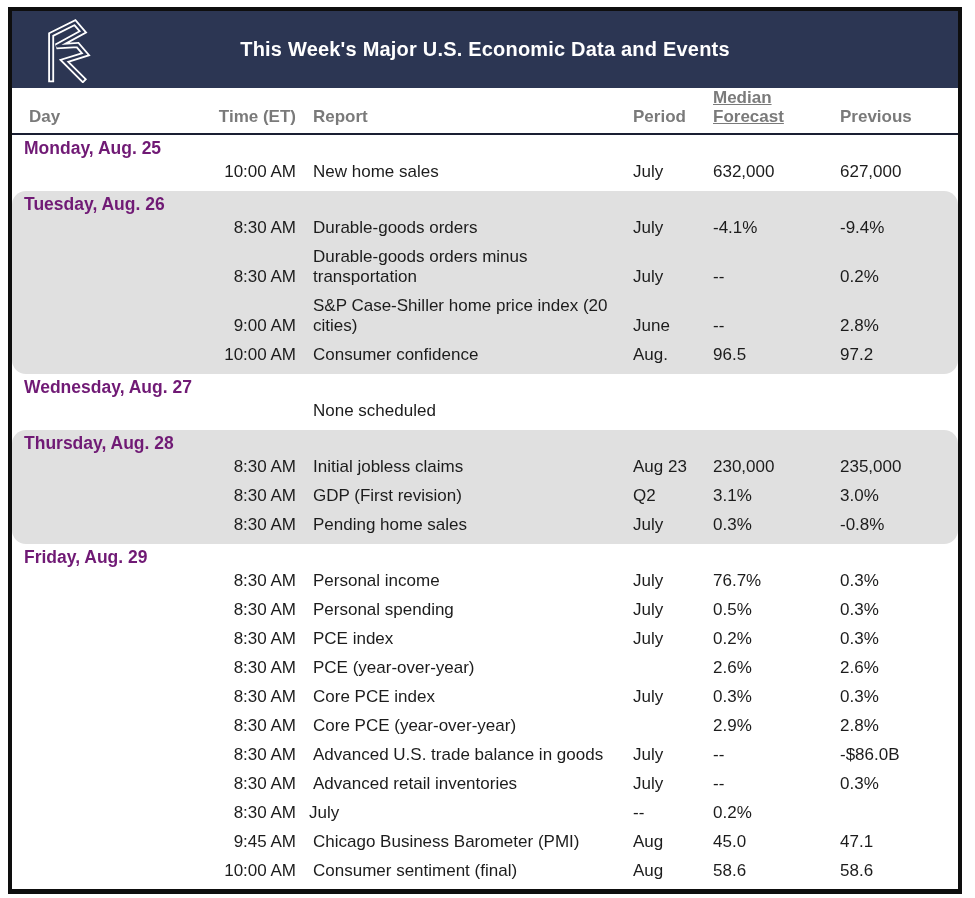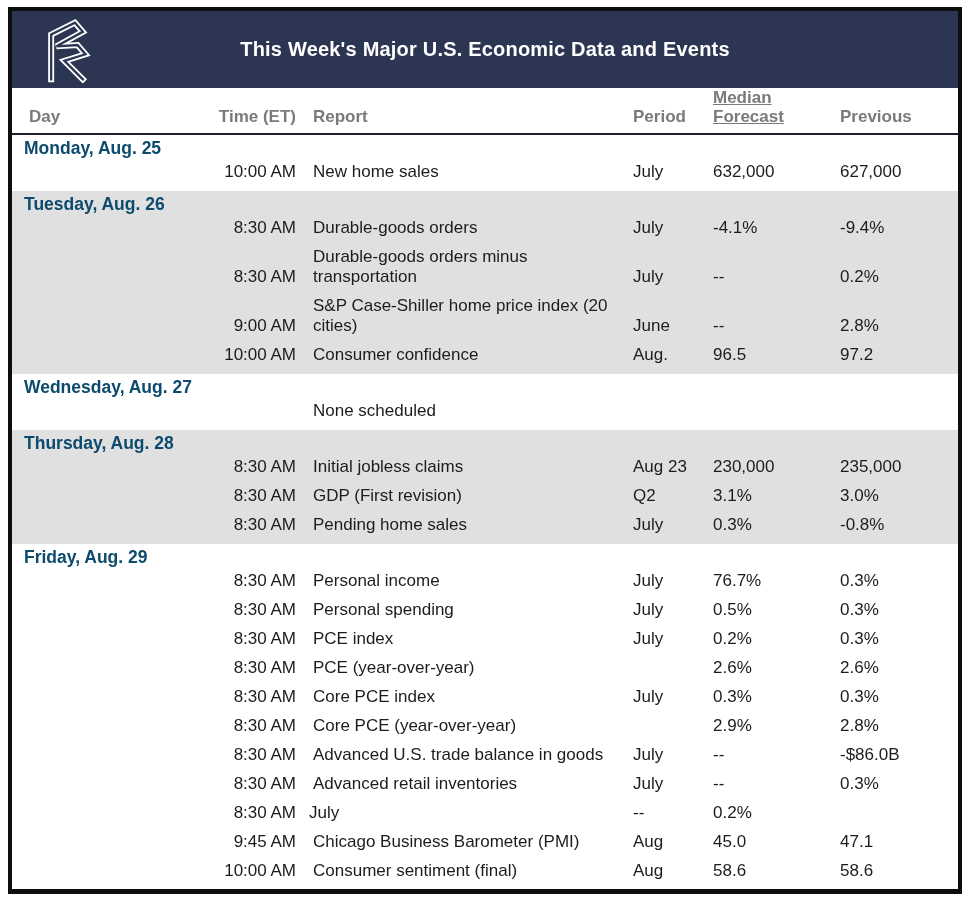--- a/index.html
+++ b/index.html
@@ -26,24 +26,24 @@
     height:47px; box-sizing:border-box; padding-bottom:7px; align-items:end;
     border-bottom:2px solid #1a1f33;
     color:#7a7a7a; font-weight:bold; font-size:17px; line-height:19px;
   }
   .colhead .c1 { display:flex; justify-content:space-between; padding-left:17px; padding-right:8px; }
   .c2 { padding-left:9px; }
   .c3, .c4, .c5 { padding-left:5px; }
   .colhead .c4 { max-width:90px;text-decoration:underline; }
 
   .section { background:#ffffff; }
-  .section.shaded { background:#e0e0e0; }
+  .section.shaded { background:#e0e0e0;border-radius:14px; }
   .day-row {
     height:27px; display:flex; align-items:flex-end; box-sizing:border-box;
-    padding:0 0 3px 12px; font-weight:bold; font-size:17.5px; color:#0c4a6e;
+    padding:0 0 3px 12px; font-weight:bold; font-size:17.5px; color:#701a75;
   }
   .row {
     align-items:end; box-sizing:border-box; min-height:29px; padding-bottom:9px;
     font-size:17px; line-height:20px; color:#1c1c1c;
   }
   .row .c1 { text-align:right; padding-right:8px; white-space:nowrap; }
 </style>
 </head>
 <body>
 

